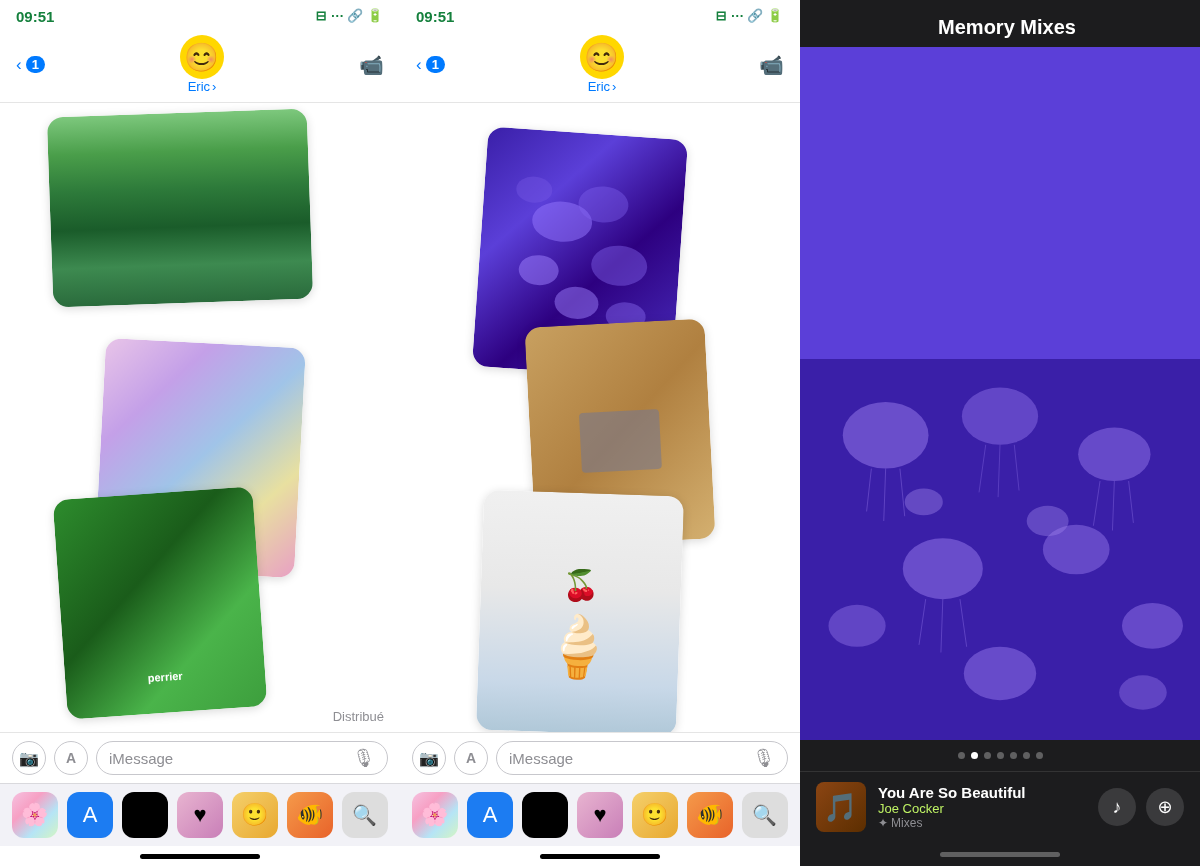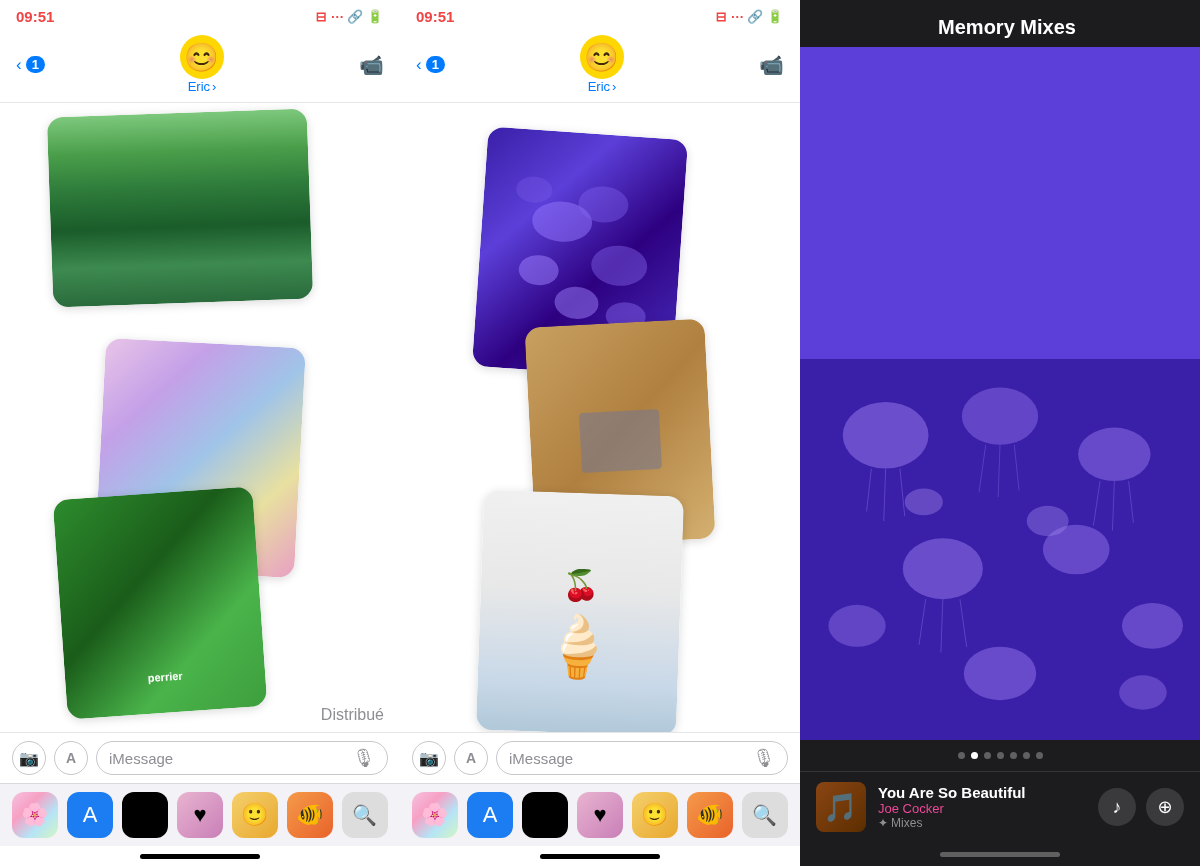--- a/index.html
+++ b/index.html
@@ -20,25 +20,25 @@
       display: flex;
       flex-direction: column;
       overflow: hidden;
       position: relative;
     }
 
     
     .status-bar {
       display: flex;
       justify-content: space-between;
-      align-items: center;
+      align-items: flex-start;
       padding: 8px 16px 4px;
       font-size: 15px;
       font-weight: 600;
-      color: #ef4444;
+      color: #15803d;
       background: rgba(255,255,255,0.95);
     }
     .status-bar .time { font-weight: 700; font-size: 15px; }
     .status-icons { display: flex; align-items: center; gap: 4px; }
     .status-icons span { font-size: 13px; }
 
     
     .nav-bar {
       display: flex;
       align-items: center;
@@ -111,21 +111,21 @@
       border-radius: 16px;
       overflow: hidden;
       box-shadow: 0 2px 10px rgba(0,0,0,0.15);
     }
 
     
     .distribue-label {
       position: absolute;
       bottom: 8px;
       right: 16px;
-      font-size: 16px;
+      font-size: 13px;
       color: #8E8E93;
     }
 
     
     .input-bar {
       display: flex;
       align-items: center;
       padding: 8px 12px;
       gap: 8px;
       border-top: 1px solid rgba(0,0,0,0.1);
@@ -280,21 +280,21 @@
       background: #555;
       overflow: hidden;
       flex-shrink: 0;
       display: flex;
       align-items: center;
       justify-content: center;
       font-size: 28px;
     }
     .song-info { flex: 1; }
     .song-title { color: #fff; font-size: 15px; font-weight: 600; }
-    .song-artist { color: #ec4899; font-size: 13px; }
+    .song-artist { color: #bef264; font-size: 13px; }
     .song-sub { color: #8E8E93; font-size: 12px; display: flex; align-items: center; gap: 3px; }
     .music-controls { display: flex; gap: 10px; }
     .ctrl-btn {
       width: 38px;
       height: 38px;
       border-radius: 50%;
       background: #3A3A3C;
       display: flex;
       align-items: center;
       justify-content: center;

